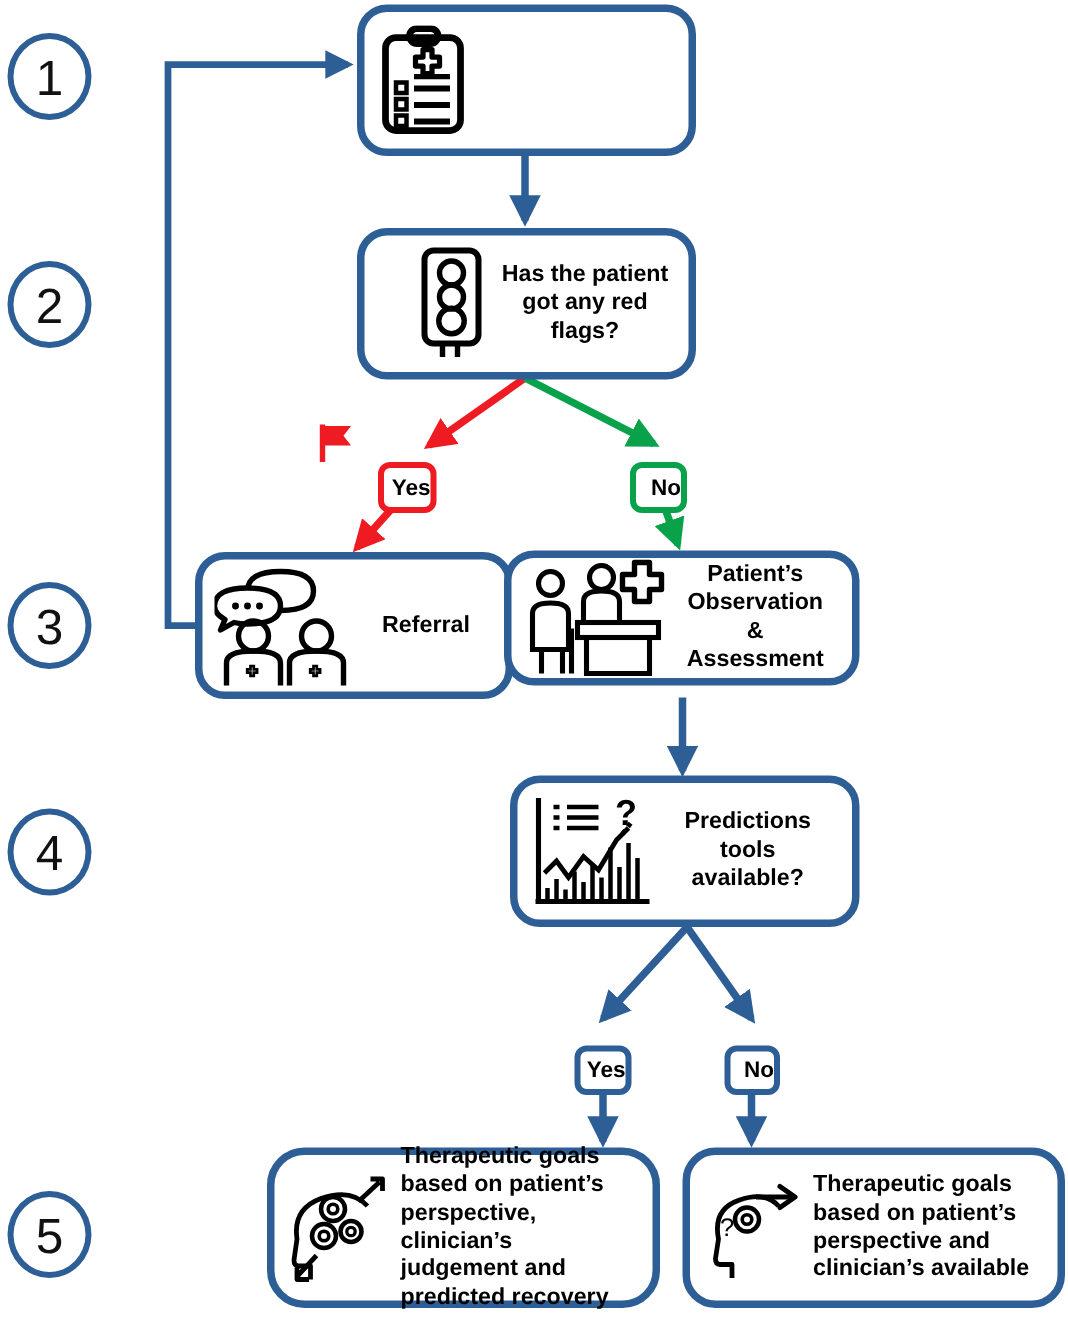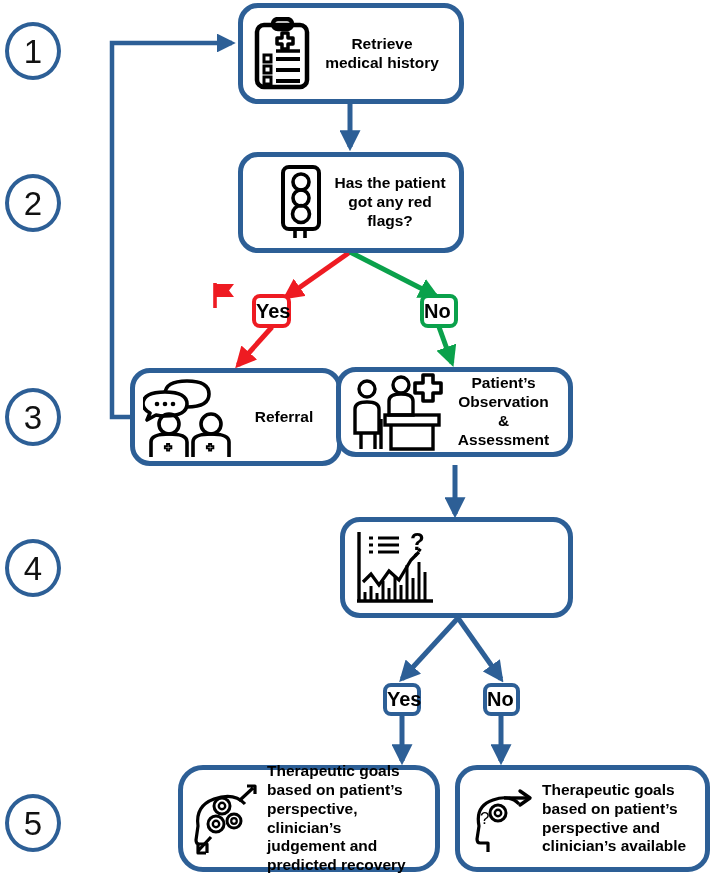--- a/index.html
+++ b/index.html
@@ -84,25 +84,26 @@
   }
 
   
   .mini-box {
     position: absolute;
     box-sizing: border-box;
     border-radius: 8px;
     background: #ffffff;
     display: flex;
     align-items: center;
-    justify-content: flex-start;
+    justify-content: flex-end;
     font-family: "Liberation Sans", sans-serif;
     font-weight: bold;
-    font-size: 20px;
+    font-size: 15px;
     color: #000000;
+    margin-top: 14px;
   }
   .mini-box.red   { border: 4px solid #ee1b22; }
   .mini-box.green { border: 4px solid #0aa14b; }
   .mini-box.blue  { border: 4px solid #2d5f96; }
 
   
   .flag-icon-holder {
     position: absolute;
   }
 </style>
@@ -172,21 +173,20 @@
           <path d="M31 16 h6 v5 h5 v6 h-5 v5 h-6 v-5 h-5 v-6 h5 z" fill="none" stroke="#000" stroke-width="3.5" stroke-linejoin="round"></path>
           <rect x="13" y="38" width="7" height="7" fill="none" stroke="#000" stroke-width="3"></rect>
           <rect x="13" y="49" width="7" height="7" fill="none" stroke="#000" stroke-width="3"></rect>
           <rect x="13" y="60" width="7" height="7" fill="none" stroke="#000" stroke-width="3"></rect>
           <line x1="25" y1="34" x2="49" y2="34" stroke="#000" stroke-width="3.5"></line>
           <line x1="25" y1="42" x2="49" y2="42" stroke="#000" stroke-width="4"></line>
           <line x1="25" y1="53" x2="49" y2="53" stroke="#000" stroke-width="4"></line>
           <line x1="25" y1="64" x2="49" y2="64" stroke="#000" stroke-width="4"></line>
         </svg>
       </span>
-      <span class="node-label">Retrieve<br>medical history</span>
     </div>
 
     <div class="node-box" style="left:238px; top:152px; width:226px; height:101px;padding-left:30px;">
       <span class="node-icon">
         <svg width="56" height="78" viewBox="0 0 56 78" xmlns="http://www.w3.org/2000/svg">
           <rect x="10" y="3" width="36" height="62" rx="6" ry="6" fill="none" stroke="#000" stroke-width="4"></rect>
           <circle cx="28" cy="18" r="8" fill="none" stroke="#000" stroke-width="3.6"></circle>
           <circle cx="28" cy="34" r="8" fill="none" stroke="#000" stroke-width="3.6"></circle>
           <circle cx="28" cy="50" r="8.5" fill="none" stroke="#000" stroke-width="3.6"></circle>
           <line x1="22" y1="65" x2="22" y2="74" stroke="#000" stroke-width="3.6"></line>
@@ -270,20 +270,21 @@
             <line x1="36" y1="73" x2="36" y2="60"></line>
             <line x1="42" y1="73" x2="42" y2="48"></line>
             <line x1="48" y1="73" x2="48" y2="57"></line>
             <line x1="54" y1="73" x2="54" y2="37"></line>
             <line x1="60" y1="73" x2="60" y2="50"></line>
             <line x1="66" y1="73" x2="66" y2="34"></line>
             <line x1="72" y1="73" x2="72" y2="44"></line>
           </g>
         </svg>
       </span>
+      <span class="node-label">Predictions tools<br>available?</span>
     </div>
 
     <div class="mini-box blue" style="left:383px; top:683px; width:38px; height:33px;">
       <span>Yes</span>
     </div>
 
     <div class="mini-box blue" style="left:483px; top:683px; width:37px; height:33px;">
       <span>No</span>
     </div>
 

